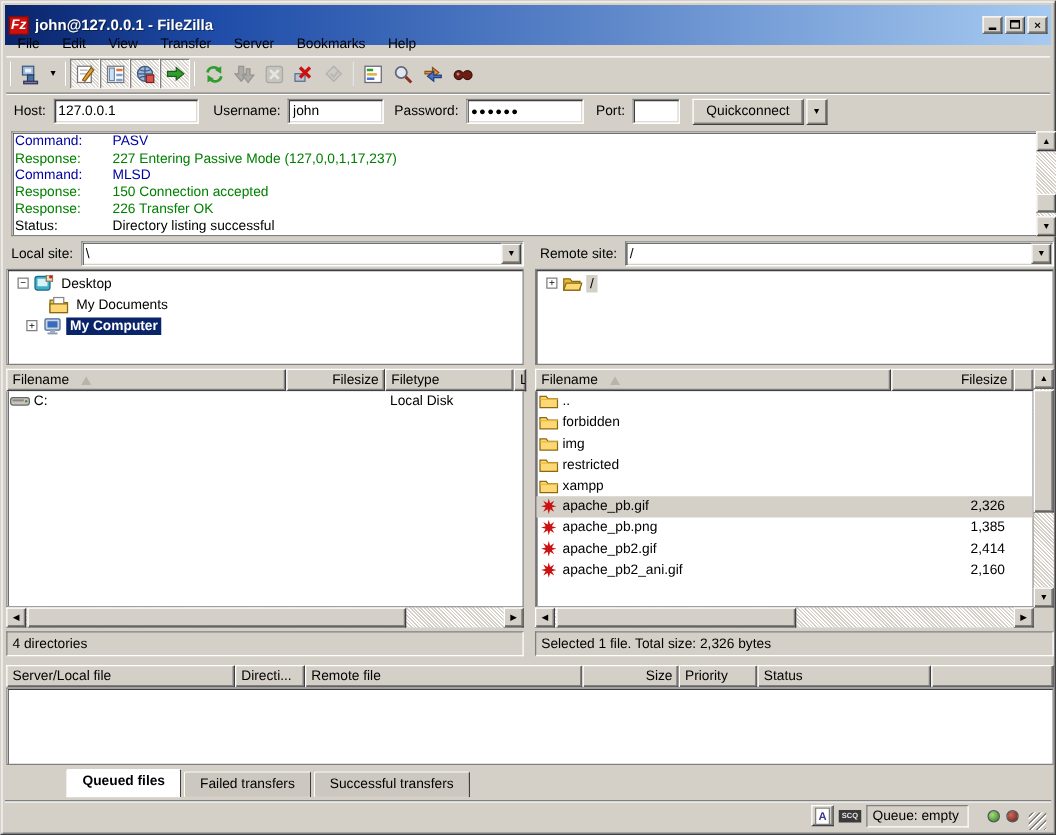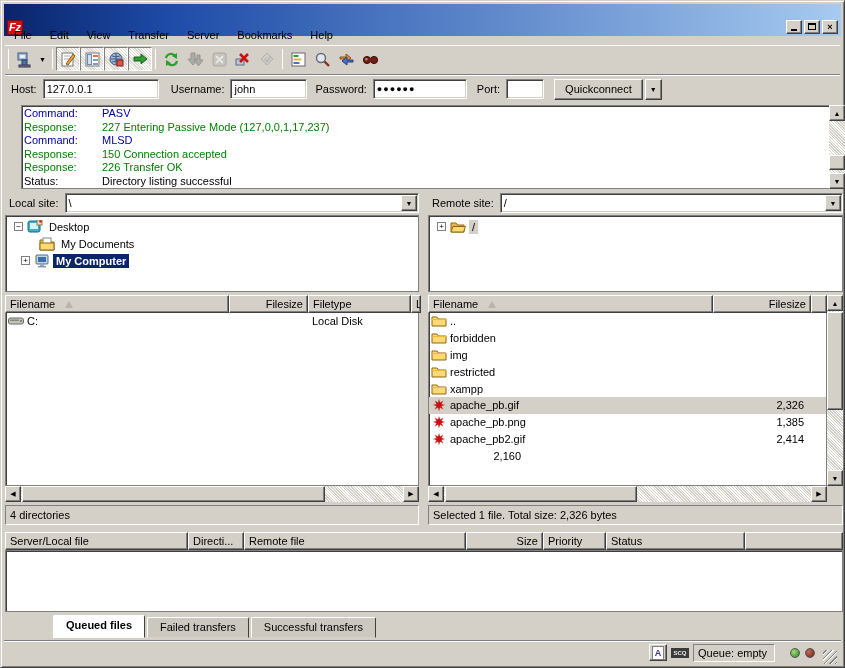--- a/index.html
+++ b/index.html
@@ -12,21 +12,21 @@
 
   
   .sunken { border:1px solid; border-color:#808080 #fff #fff #808080;
             box-shadow: inset 1px 1px 0 #404040, inset -1px -1px 0 #d4d0c8; background:#fff; }
   .raised { border:1px solid; border-color:#fff #404040 #404040 #fff;
             box-shadow: inset -1px -1px 0 #808080, inset 1px 1px 0 #d4d0c8; background:#d4d0c8; }
 
   
   .titlebar { position:absolute; top:3px; left:3px; right:3px; height:21px;
               background:linear-gradient(to right,#0a246a,#1e4ca8 20%,#a6caf0);
-              display:flex; padding:16px 3px; }
+              display:flex; align-items:center; padding:16px 3px; }
   .titlebar .appicon { width:16px; height:15px; background:#cc1111; border:1px solid #7e0a0a;
               color:#fff; font-weight:bold; font-size:11px; line-height:13px; text-align:center; font-style:italic; }
   .titlebar .title { color:#fff; font-weight:bold; font-size:12px; margin-left:5px; flex:1;
               text-shadow:1px 1px 0 rgba(0,0,0,.4); white-space:nowrap; overflow:hidden; }
   .caption-btns { display:flex; gap:2px; }
   .caption-btn { width:16px; height:14px; font-size:9px; line-height:12px; text-align:center;
               font-weight:bold; color:#000; }
   .caption-btn .min-glyph { display:block; width:6px; height:2px; background:#000; margin:8px auto 0; }
   .caption-btn .max-glyph { display:block; width:8px; height:7px; border:1px solid #000; border-top-width:2px; margin:2px auto 0; }
 
@@ -47,21 +47,21 @@
 
   
   .quickbar { position:absolute; top:73px; left:4px; right:4px; height:29px; display:flex; align-items:center;
               border-top:1px solid #808080; box-shadow:0 1px 0 #fff inset; }
   .q-label { margin:0 6px 0 6px; white-space:nowrap; }
   .q-input { height:20px; padding:2px 3px; font-family:"Liberation Sans",sans-serif; font-size:11px; outline:none; }
   .q-btn { height:21px; padding:2px 10px; margin-left:10px; font-size:11px; }
   .q-btn-drop { width:17px; height:21px; margin-left:2px; font-size:7px; text-align:center; line-height:19px; }
 
   
-  .log { position:absolute; top:104px; left:20px; width:824px; height:84px; background:#fff;
+  .log { position:absolute; top:104px; left:8px; width:824px; height:84px; background:#fff;
          border:1px solid #808080; border-right:none; box-shadow:inset 1px 1px 0 #404040; padding:1px 0 0 2px; overflow:hidden; }
   .log-line { display:flex; line-height:13.5px; white-space:nowrap; }
   .log-label { width:78px; flex:none; }
   .c-command { color:#0000a0; }
   .c-response { color:#008000; }
   .c-status { color:#000; }
 
   
   .sb-v { position:absolute; width:16px; background:repeating-linear-gradient(45deg,#fff 0 1px,#d4d0c8 1px 2px); }
   .sb-h { position:absolute; height:16px; background:repeating-linear-gradient(45deg,#fff 0 1px,#d4d0c8 1px 2px); }
@@ -489,20 +489,26 @@
     <div class="file-row">
       <span class="fcell fname" style="width:283px;">
         <svg class="ficon" viewBox="0 0 16 16">
             <polygon points="15,8 10.8,9.2 13,13 9.2,10.8 8,15 6.9,10.8 3,13 5.2,9.2 1,8 5.2,6.9 3,3 6.9,5.2 8,1 9.2,5.2 13,3 10.8,6.9" fill="#cc1111"></polygon>
           </svg>
         <span>apache_pb2.gif</span>
         </span>
       <span class="fcell fsize" style="width:98px;">2,414</span>
     </div>
     <div class="file-row">
+      <span class="fcell fname" style="width:283px;">
+        <svg class="ficon" viewBox="0 0 16 16">
+            <polygon points="15,8 10.8,9.2 13,13 9.2,10.8 8,15 6.9,10.8 3,13 5.2,9.2 1,8 5.2,6.9 3,3 6.9,5.2 8,1 9.2,5.2 13,3 10.8,6.9" fill="#cc1111"></polygon>
+          </svg>
+        <span>apache_pb2_ani.gif</span>
+        </span>
       <span class="fcell fsize" style="width:98px;">2,160</span>
     </div>
   </div>
 
   <div class="sb-v" style="top:294px; left:826px; height:191px;">
     <span class="sb-btn raised" style="top:0; left:0;">▲</span>
     <span class="sb-thumb raised" style="top:17px; left:0; width:16px; height:98px;"></span>
     <span class="sb-btn raised" style="bottom:0; left:0;">▼</span>
   </div>
 

